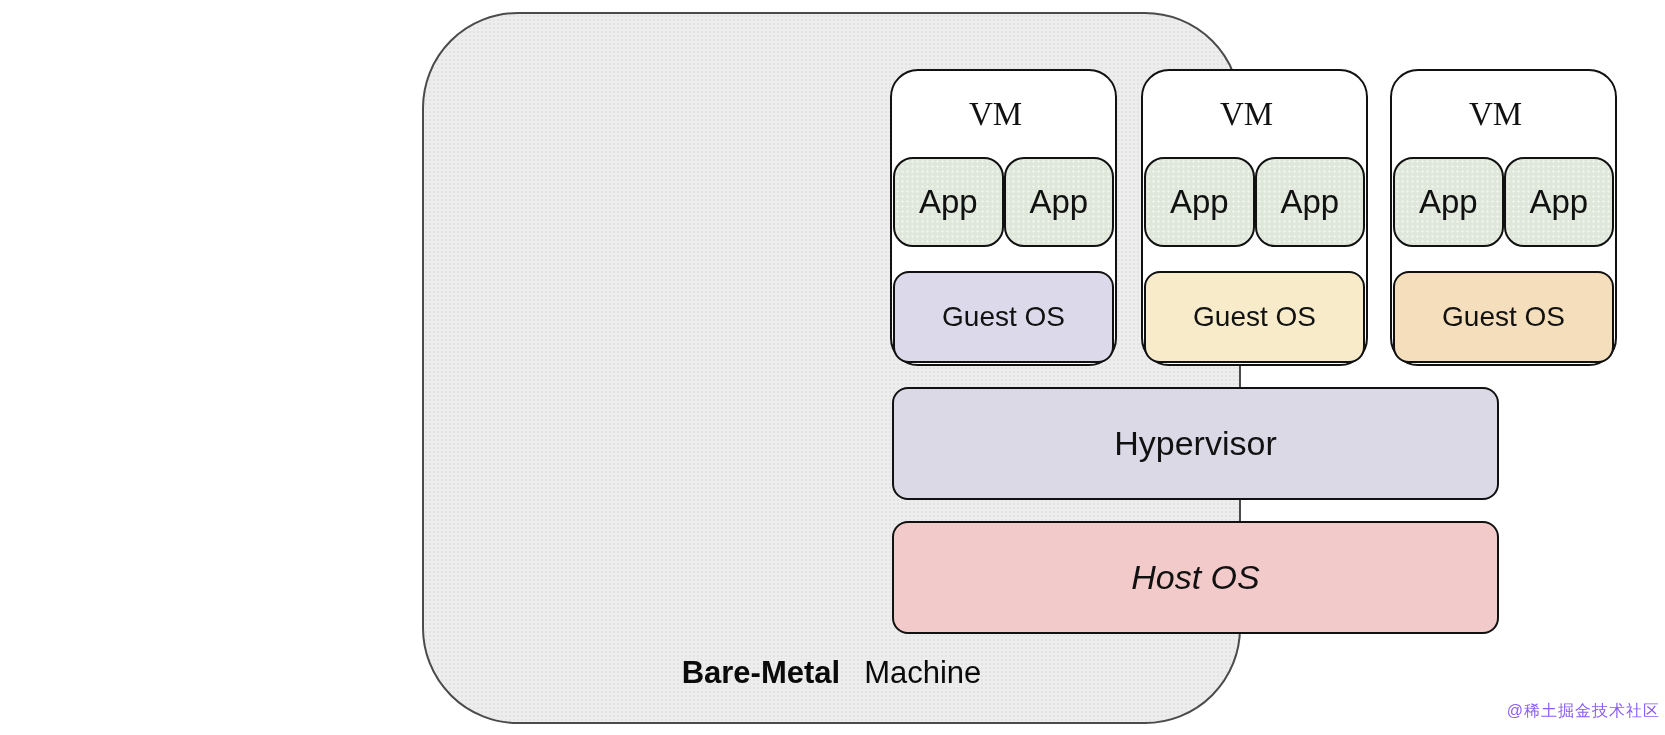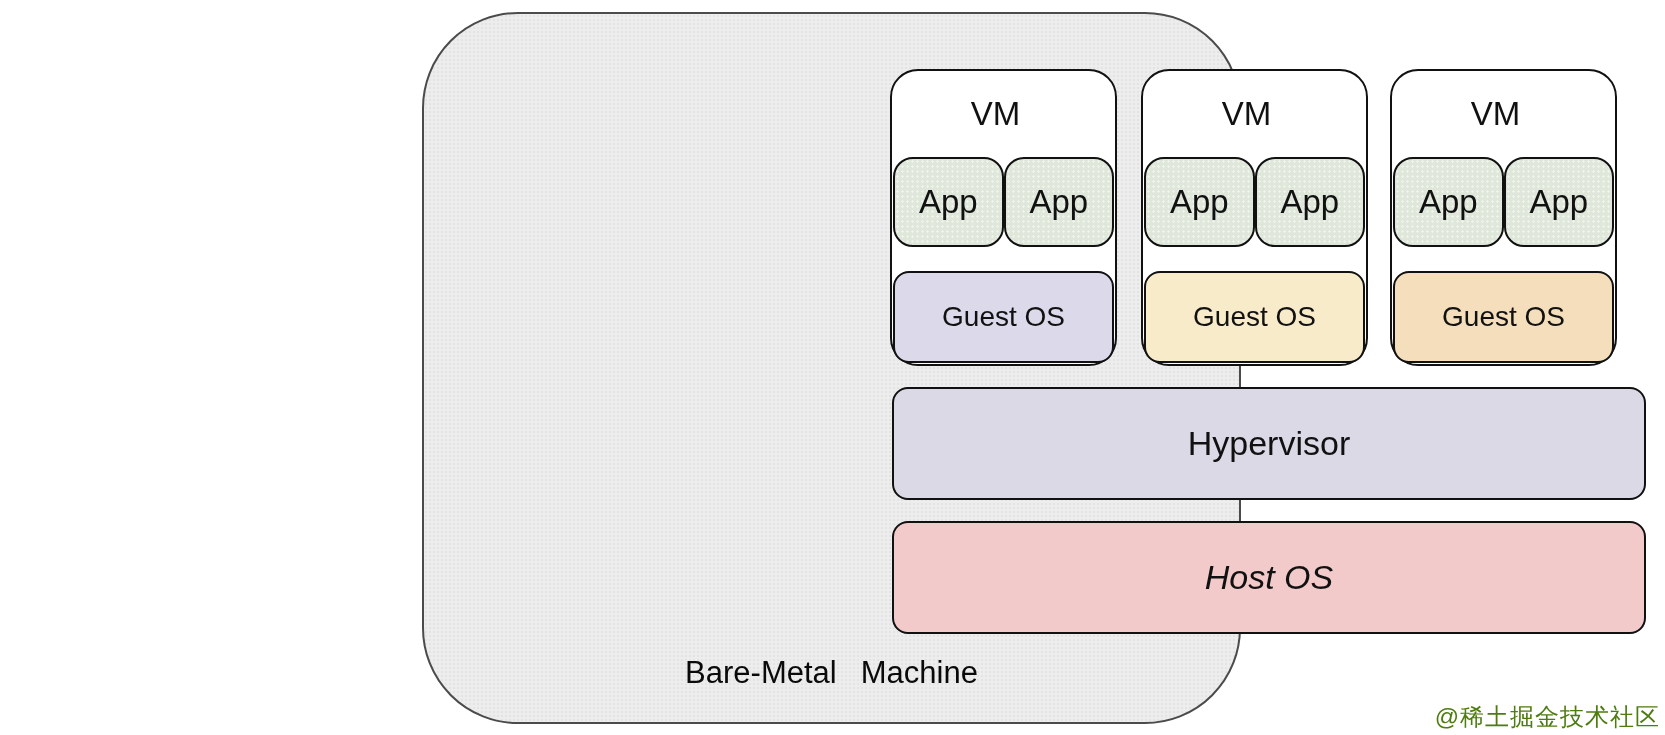--- a/index.html
+++ b/index.html
@@ -32,20 +32,21 @@
     box-sizing: border-box;
   }
   .vm1 { left: 466px; }
   .vm2 { left: 717px; }
   .vm3 { left: 966px; }
   .vm-label {
     position: absolute;
     left: 0; right: 16px; top: 0; height: 86px;
     display: flex; align-items: center; justify-content: center;
     font-size: 33px;
+    font-family: Liberation Serif, serif;
   }
   .app-row {
     position: absolute;
     left: 1px; right: 1px; top: 86px; height: 90px;
     display: flex; gap: 0;
   }
   .app {
     flex: 1;
     background-color: #dee7d9;
     background-image: radial-gradient(rgba(255,255,255,0.5) 1px, transparent 1.2px);
@@ -60,43 +61,43 @@
     position: absolute;
     left: 1px; right: 1px; top: 200px; height: 92px;
     border: 2.5px solid #111111;
     border-radius: 16px;
     box-sizing: border-box;
     display: flex; align-items: center; justify-content: center;
     font-size: 28px;
   }
   .wide-box {
     position: absolute;
-    left: 468px; width: 754px; height: 113px;
+    left: 468px; width: 607px; height: 113px;
     border: 2.5px solid #111111;
     border-radius: 16px;
     box-sizing: border-box;
     display: flex; align-items: center; justify-content: center;
     font-size: 34px;
   }
   .hypervisor { top: 373px; background-color: #dcd9e6; }
   .host-os   { top: 507px; background-color: #f2caca; font-style: italic; }
   .machine-label {
     position: absolute;
     left: 422px; width: 819px; top: 655px;
     text-align: center;
     font-size: 31px;
     color: #0a0a0a;
   }
-  .machine-label .bold { font-weight: normal; }
+  .machine-label .bold { font-weight: bold; }
   .machine-label .regular { margin-left: 24px; font-weight: normal; }
   .watermark {
     position: absolute;
     right: 5px; top: 701px;
-    font-size: 24px;
-    color: #4d7c0f;
+    font-size: 16px;
+    color: #8b5cf6;
     letter-spacing: 1px;
   }
 </style>
 </head>
 <body>
 
 <div class="page">
 
   <div class="machine">
 

